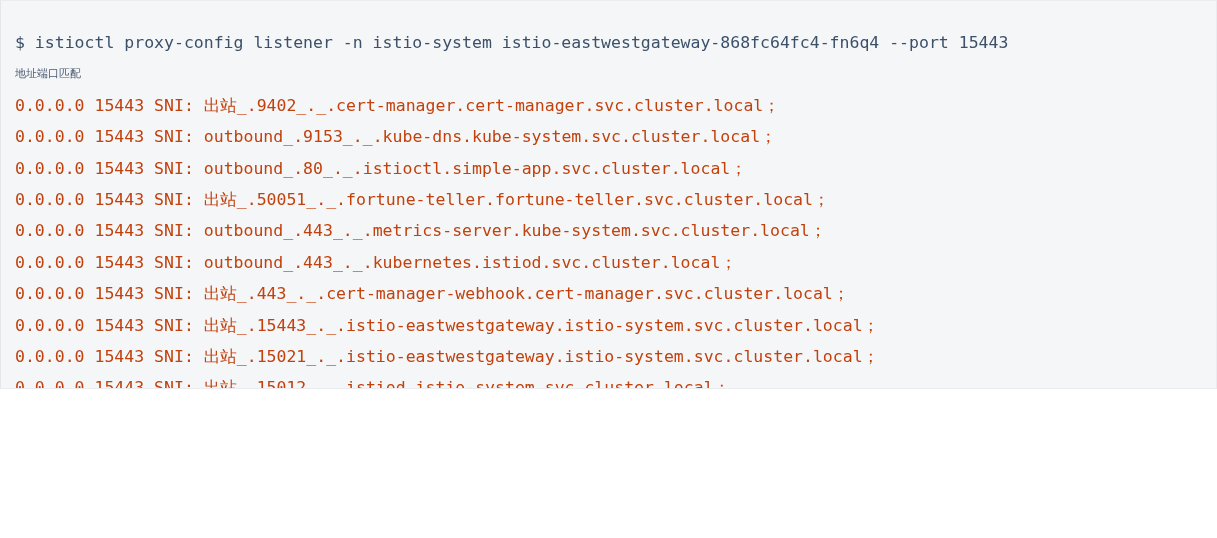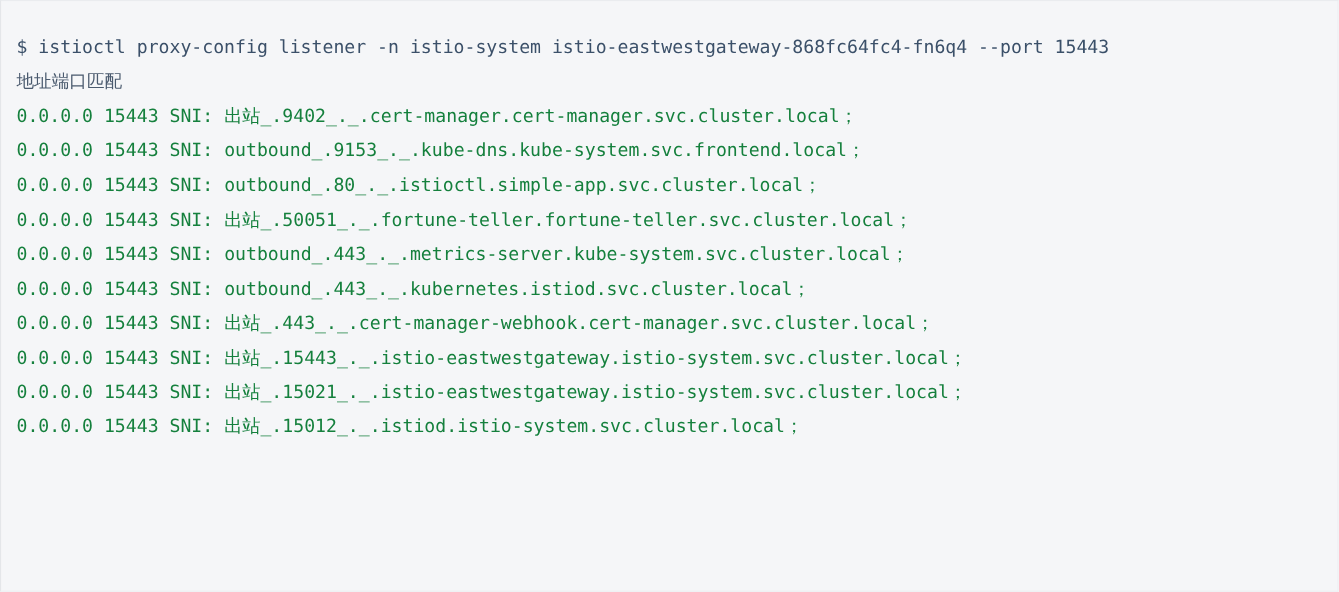--- a/index.html
+++ b/index.html
@@ -9,65 +9,65 @@
   body {
     width: 1217px;
     height: 538px;
     background: #ffffff;
     font-family: "DejaVu Sans Mono", "Liberation Mono", monospace;
   }
 
   #terminal-output {
     box-sizing: border-box;
     width: 1217px;
-    height: 538px;
+    height: 389px;
     background: #f5f6f8;
     border: 1px solid #eaecef;
     border-left: 1px solid #e4e6e9;
     padding: 26px 0 0 14px;
     overflow: hidden;
   }
 
   .line {
     font-family: "DejaVu Sans Mono", "Liberation Mono", monospace;
     font-size: 16.5px;
     line-height: 31.4px;
-    color: #15803d;
+    color: #c2410c;
     white-space: pre;
     letter-spacing: 0px;
     height: 31.4px;
   }
 
   .line.cmd {
     color: #3b5069;
   }
 
   .line.cjk {
     font-family: "DejaVu Sans", "Liberation Sans", sans-serif;
-    font-size: 16px;
+    font-size: 11px;
     color: #4a5a6e;
   }
 
   
   .cjk-inline {
     font-family: "DejaVu Sans", "Liberation Sans", sans-serif;
   }
 </style>
 </head>
 <body>
 
 <div id="terminal-output">
 
   <div class="line cmd">$ istioctl proxy-config listener -n istio-system istio-eastwestgateway-868fc64fc4-fn6q4 --port 15443</div>
 
   <div class="line cjk">地址端口匹配</div>
 
   <div id="rows-container">
       <div class="line"><span>0.0.0.0 </span><span>15443 </span><span>SNI: </span><span class="cjk-inline">出站</span><span>_.9402_._.cert-manager.cert-manager.svc.cluster.local；</span></div>
-      <div class="line"><span>0.0.0.0 </span><span>15443 </span><span>SNI: </span><span>outbound</span><span>_.9153_._.kube-dns.kube-system.svc.frontend.local；</span></div>
+      <div class="line"><span>0.0.0.0 </span><span>15443 </span><span>SNI: </span><span>outbound</span><span>_.9153_._.kube-dns.kube-system.svc.cluster.local；</span></div>
       <div class="line"><span>0.0.0.0 </span><span>15443 </span><span>SNI: </span><span>outbound</span><span>_.80_._.istioctl.simple-app.svc.cluster.local；</span></div>
       <div class="line"><span>0.0.0.0 </span><span>15443 </span><span>SNI: </span><span class="cjk-inline">出站</span><span>_.50051_._.fortune-teller.fortune-teller.svc.cluster.local；</span></div>
       <div class="line"><span>0.0.0.0 </span><span>15443 </span><span>SNI: </span><span>outbound</span><span>_.443_._.metrics-server.kube-system.svc.cluster.local；</span></div>
       <div class="line"><span>0.0.0.0 </span><span>15443 </span><span>SNI: </span><span>outbound</span><span>_.443_._.kubernetes.istiod.svc.cluster.local；</span></div>
       <div class="line"><span>0.0.0.0 </span><span>15443 </span><span>SNI: </span><span class="cjk-inline">出站</span><span>_.443_._.cert-manager-webhook.cert-manager.svc.cluster.local；</span></div>
       <div class="line"><span>0.0.0.0 </span><span>15443 </span><span>SNI: </span><span class="cjk-inline">出站</span><span>_.15443_._.istio-eastwestgateway.istio-system.svc.cluster.local；</span></div>
       <div class="line"><span>0.0.0.0 </span><span>15443 </span><span>SNI: </span><span class="cjk-inline">出站</span><span>_.15021_._.istio-eastwestgateway.istio-system.svc.cluster.local；</span></div>
       <div class="line"><span>0.0.0.0 </span><span>15443 </span><span>SNI: </span><span class="cjk-inline">出站</span><span>_.15012_._.istiod.istio-system.svc.cluster.local；</span></div>
     </div>
 

